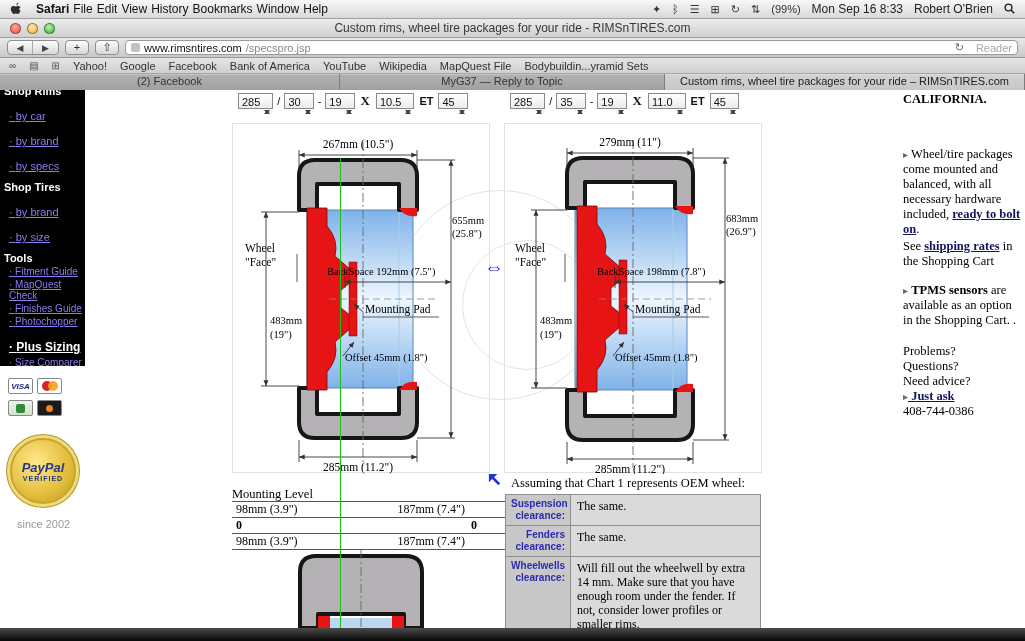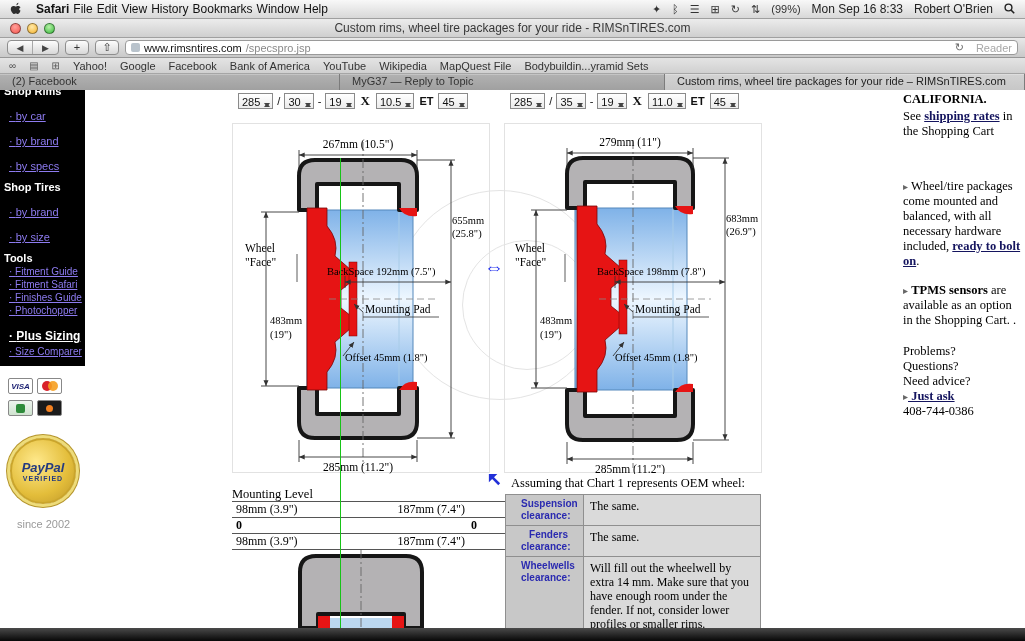--- a/index.html
+++ b/index.html
@@ -34,21 +34,21 @@
   .favicon{width:9px;height:9px;border-radius:2px;background:#b9c3cc;flex:0 0 auto}
   .url-domain{color:#111}
   .url-path{color:#8a8a8a}
   .refresh{margin-left:auto;color:#666;font-size:11px}
   .reader{color:#a8a8a8;font-size:11px;padding-left:8px}
 
   .bookmarksbar{position:absolute;top:58px;left:0;right:0;height:16px;background:linear-gradient(#e4e4e4,#d0d0d0);border-bottom:1px solid #a6a6a6;display:flex;align-items:center;padding:0 9px;gap:13px;font-size:11px;color:#333;z-index:37;white-space:nowrap;overflow:hidden}
   .bm-icon{color:#555;font-size:10px}
 
   .tabbar{position:absolute;top:74px;left:0;right:0;height:16px;background:linear-gradient(#9d9d9d,#8f8f8f);display:flex;z-index:36}
-  .tab{border-right:1px solid #7c7c7c;background:linear-gradient(#b2b2b2,#a0a0a0);font-size:11px;color:#333;line-height:15px;white-space:nowrap;overflow:hidden;text-overflow:ellipsis;padding:0 12px;box-shadow:inset 0 1px 0 rgba(255,255,255,.25)}
+  .tab{border-right:1px solid #7c7c7c;background:linear-gradient(#b2b2b2,#a0a0a0);font-size:11px;color:#333;text-align:center;line-height:15px;white-space:nowrap;overflow:hidden;text-overflow:ellipsis;padding:0 12px;box-shadow:inset 0 1px 0 rgba(255,255,255,.25)}
   .tab.active{background:linear-gradient(#d3d3d3,#c7c7c7);color:#222}
 
   
   .content{position:absolute;top:90px;left:0;width:1025px;height:538px;background:#fff;overflow:hidden}
 
   
   .sidebar{position:absolute;left:0;top:0;width:85px;height:276px;background:#000;overflow:hidden;padding-left:3px}
   .sb-title{color:#fff;font-weight:bold;font-size:11px;margin:9px 0 2px 1px}
   .sb-title.first{margin-top:-5px}
   .sb-link{display:block;color:#8d7bf0;font-size:11px;margin:13px 0 3px 6px;text-decoration:underline;cursor:pointer}
@@ -64,21 +64,21 @@
   .grn{background:linear-gradient(#eef4ee,#cfe3cf)}
   .grn-sq{width:9px;height:9px;background:#2e8b3a;display:inline-block;border-radius:2px}
 
   .paypal{position:absolute;left:10px;top:348px;width:66px;height:66px;border-radius:50%;background:radial-gradient(circle at 24px 22px,#ffe98c,#e3bd3a 60%,#bd962a);border:2px solid #caa52c;box-shadow:0 0 0 3px #eedc7a,0 0 0 4px #b5952d;display:flex;flex-direction:column;align-items:center;justify-content:center}
   .pp-name{font-style:italic;font-weight:bold;color:#253b80;font-size:13px}
   .pp-ver{font-size:7px;letter-spacing:1px;color:#253b80;font-weight:bold}
   .since{position:absolute;left:17px;top:428px;color:#999;font-size:11px}
 
   
   .specform{position:absolute;top:2px;height:18px;display:flex;align-items:center;gap:3px;font-size:11px;color:#111}
-  .spin{display:inline-flex;align-items:center;height:16px;border:1px solid #8a8a8a;background:linear-gradient(#fff,#ececec)}
+  .spin{display:inline-flex;align-items:flex-end;height:16px;border:1px solid #8a8a8a;background:linear-gradient(#fff,#ececec)}
   .spin-val{padding:1px 2px 0 3px;font-size:11px}
   .spin-btns{width:10px;border-left:1px solid #a2a2a2;display:flex;flex-direction:column}
   .spin-btns i{flex:1;position:relative;background:linear-gradient(#fdfdfd,#d5d5d5)}
   .spin-btns i.up::after{content:"";position:absolute;left:1px;top:2px;border:3px solid transparent;border-bottom:4px solid #444;border-top:none}
   .spin-btns i.dn::after{content:"";position:absolute;left:1px;top:2px;border:3px solid transparent;border-top:4px solid #444;border-bottom:none}
   .sep{padding:0 1px}
   .xlab{font-family:"Liberation Serif",serif;font-weight:bold;font-size:13px;padding:0 3px}
   .etlab{font-size:11px;padding:0 2px;font-weight:bold}
 
   
@@ -96,21 +96,21 @@
   .mnt-right{padding-right:40px}
   .mnt-row.zero{font-weight:bold}
   .mnt-row.zero .mnt-right{padding-right:28px}
 
   
   .cornerarrow{position:absolute;left:487px;top:382px;z-index:9}
   .comparison{position:absolute;left:505px;top:386px;width:256px}
   .cmp-title{font-family:"Liberation Serif",serif;font-size:12.5px;margin:0 0 3px 6px;white-space:nowrap}
   .cmp-table{border:1px solid #8f8f8f;border-bottom:none}
   .cmp-row{display:flex;border-bottom:1px solid #8f8f8f}
-  .cmp-label{width:78px;background:#c8c8c8;color:#2a2ab0;font-weight:bold;font-size:10px;text-align:right;padding:3px 15px;border-right:1px solid #8f8f8f;line-height:12px}
+  .cmp-label{width:65px;background:#c8c8c8;color:#2a2ab0;font-weight:bold;font-size:10px;text-align:right;padding:3px 5px;border-right:1px solid #8f8f8f;line-height:12px}
   .cmp-val{flex:1;background:#dadada;font-family:"Liberation Serif",serif;font-size:12px;padding:4px 6px;line-height:14px}
 
   
   .rightpanel{position:absolute;left:903px;top:2px;width:120px;font-family:"Liberation Serif",serif;font-size:12.5px;line-height:15px;color:#000}
   .rp-b{font-weight:bold}
   .rp-link{font-weight:bold;text-decoration:underline;color:#14145e;cursor:pointer}
   .rp-p{margin-bottom:2px}
   .rp-bullet{color:#666;font-size:10px}
   .mt40{margin-top:40px}.mt14{margin-top:14px}.mt16{margin-top:16px}
 
@@ -203,21 +203,21 @@
     <div class="sidebar">
       <div class="sb-title first">Shop Rims</div>
       <span class="sb-link">by car</span>
       <span class="sb-link">by brand</span>
       <span class="sb-link">by specs</span>
       <div class="sb-title">Shop Tires</div>
       <span class="sb-link">by brand</span>
       <span class="sb-link">by size</span>
       <div class="sb-title">Tools</div>
       <span class="sb-link small">Fitment Guide</span>
-      <span class="sb-link small">Fitment Safari</span>
+      <span class="sb-link small">MapQuest Check</span>
       <span class="sb-link small">Finishes Guide</span>
       <span class="sb-link small">Photochopper</span>
       <span class="sb-link activepage">Plus Sizing</span>
       <span class="sb-link small">Size Comparer</span>
     </div>
 
     <div class="paycard" style="left:8px;top:288px">
       <span class="visa-txt">VISA</span>
     </div>
     <div class="paycard" style="left:37px;top:288px">
@@ -495,26 +495,26 @@
         </div>
         <div class="cmp-row">
           <div class="cmp-label">Wheelwells clearance:</div>
           <div class="cmp-val">Will fill out the wheelwell by extra 14 mm. Make sure that you have enough room under the fender. If not, consider lower profiles or smaller rims.</div>
         </div>
       </div>
     </div>
 
     <div class="rightpanel">
       <div class="rp-p rp-b">CALIFORNIA.</div>
-      <div class="rp-p">
-        <span>See </span><span class="rp-link">shipping rates</span><span> in the Shopping Cart</span>
-      </div>
       <div class="rp-p mt40">
         <span class="rp-bullet">▸</span>
         <span>Wheel/tire packages come mounted and balanced, with all necessary hardware included, </span><span class="rp-link">ready to bolt on</span><span>.</span>
+      </div>
+      <div class="rp-p">
+        <span>See </span><span class="rp-link">shipping rates</span><span> in the Shopping Cart</span>
       </div>
       <div class="rp-p mt14">
         <span class="rp-bullet">▸</span>
         <span class="rp-b">TPMS sensors</span><span> are available as an option in the Shopping Cart. .</span>
       </div>
       <div class="mt16">Problems?</div>
       <div>Questions?</div>
       <div>Need advice?</div>
       <div>
         <span class="rp-bullet">▸</span><span class="rp-link"> Just ask</span>

